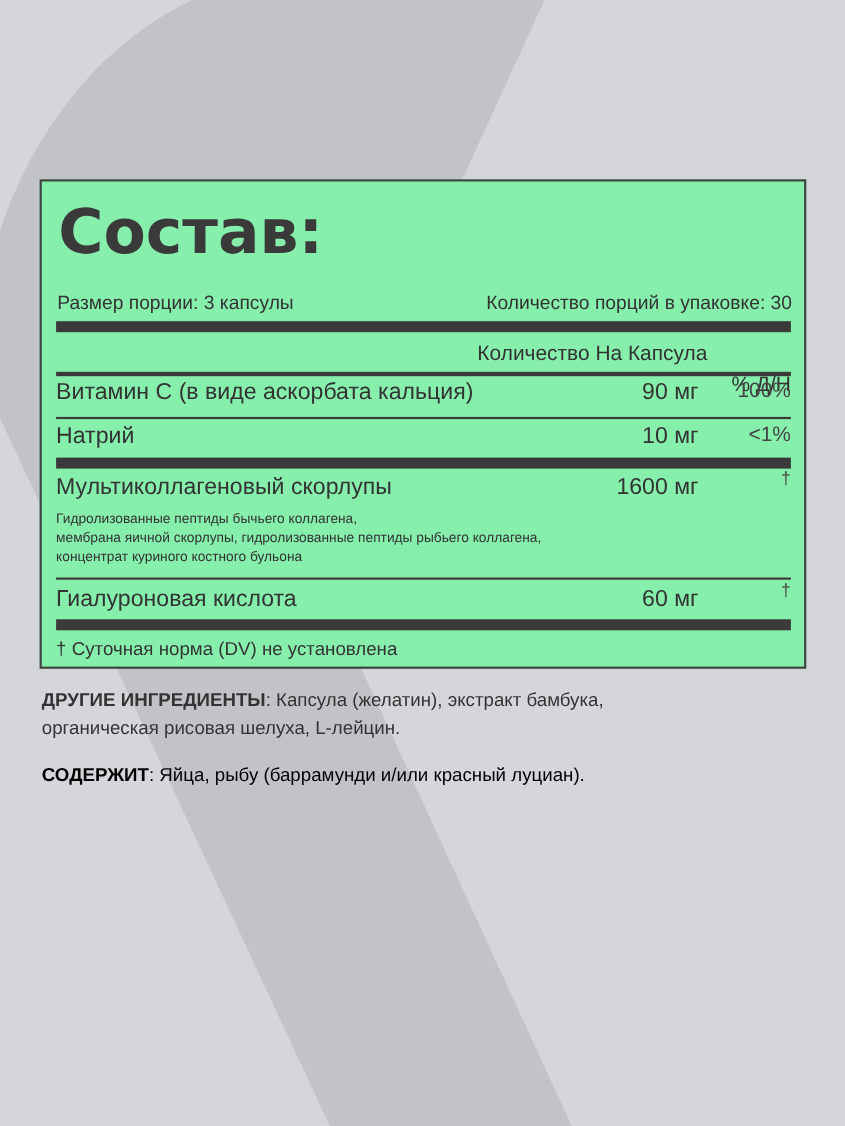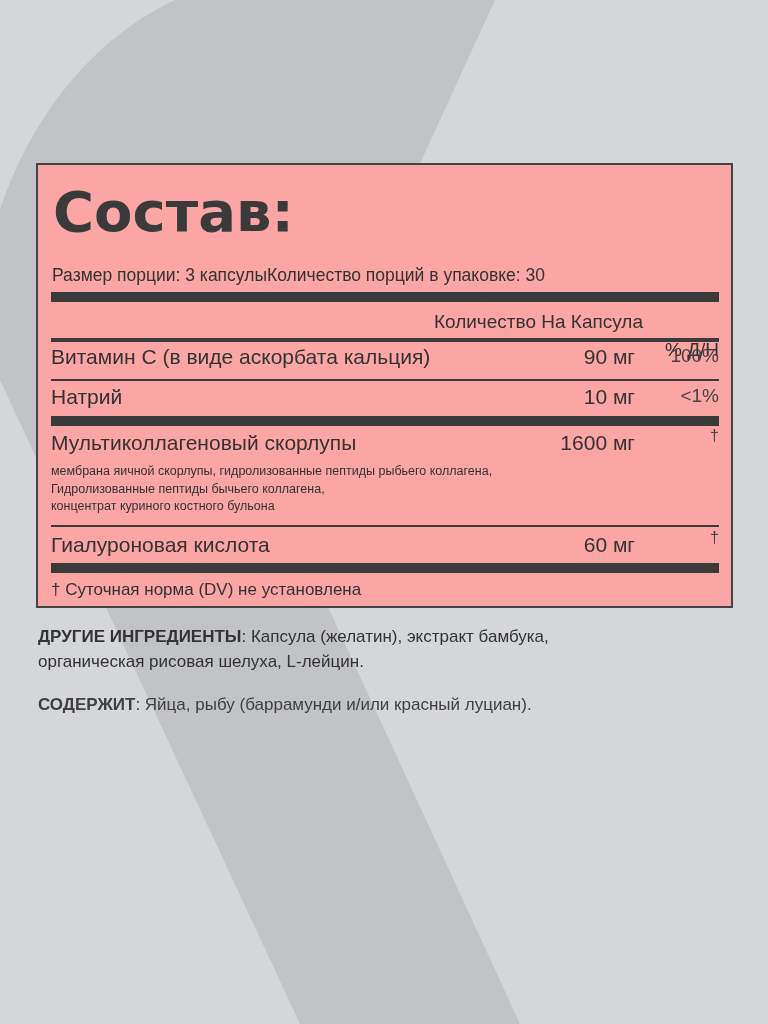--- a/index.html
+++ b/index.html
@@ -5,30 +5,30 @@
   html, body { margin: 0; padding: 0; }
   body {
     width: 768px; height: 1024px; position: relative; overflow: hidden;
     background: #d5d6da;
     font-family: "Liberation Sans", "DejaVu Sans", sans-serif;
     color: #333;
   }
   .bg-shape { position: absolute; left: 0; top: 0; width: 768px; height: 1024px; }
   .panel {
     position: absolute; left: 36px; top: 163px; width: 693px; height: 441px;
-    background: #fca5a5; border: 2px solid #444;
+    background: #86efac; border: 2px solid #444;
   }
   .title {
     position: absolute; left: 15px; top: 14px;
     font-size: 56px; font-weight: bold; color: #3a3a3a; letter-spacing: 0px;
     font-family: "DejaVu Sans", sans-serif;
   }
   .serving-row {
     position: absolute; left: 14px; top: 100px; width: 668px;
-    display: flex; justify-content: flex-start;
+    display: flex; justify-content: space-between;
     font-size: 17.5px; color: #333;
   }
   .bar-thick { position: absolute; left: 13px; width: 668px; height: 10px; background: #3a3a3a; }
   .line-med  { position: absolute; left: 13px; width: 668px; height: 4px;  background: #3a3a3a; }
   .line-thin { position: absolute; left: 13px; width: 668px; height: 2px;  background: #3a3a3a; }
   .hdr {
     position: absolute; top: 146px; left: 13px; width: 668px; height: 26px;
     font-size: 19px; color: #333;
   }
   .hdr .amt-h { position: absolute; right: 76px; top: 0; }
@@ -42,21 +42,21 @@
     position: absolute; left: 13px; top: 273px; font-size: 12.5px; line-height: 17.5px; color: #333;
   }
   .footnote { position: absolute; left: 13px; top: 415px; font-size: 17px; color: #333; }
   .other {
     position: absolute; left: 38px; top: 624px; width: 690px;
     font-size: 17px; line-height: 25px; color: #333;
   }
   .other b { font-weight: bold; color: #333; }
   .contains {
     position: absolute; left: 38px; top: 692px; width: 700px;
-    font-size: 17px; line-height: 25px; color: #404040;
+    font-size: 17px; line-height: 25px; color: #000000;
   }
 </style>
 </head>
 <body>
 
 <svg class="bg-shape" viewBox="0 0 768 1024" xmlns="http://www.w3.org/2000/svg">
   <path d="M175 0 L495 0 L385 240 L300 420 L265 470 L520 1024 L300 1024 L0 380 L0 210 C30 120 90 40 175 0 Z" fill="#c2c3c7"></path>
 </svg>
 
 <div class="panel">
@@ -91,22 +91,22 @@
   </div>
 
   <div class="bar-thick" style="top:251px"></div>
 
   <div class="row" style="top:266px">
     <span class="name">Мультиколлагеновый скорлупы</span>
     <span class="amt">1600 мг</span>
     <span class="dv dagger">†</span>
   </div>
   <div class="sub" style="top:298px">
+    <div>Гидролизованные пептиды бычьего коллагена,</div>
     <div>мембрана яичной скорлупы, гидролизованные пептиды рыбьего коллагена,</div>
-    <div>Гидролизованные пептиды бычьего коллагена,</div>
     <div>концентрат куриного костного бульона</div>
   </div>
 
   <div class="line-thin" style="top:360px"></div>
 
   <div class="row" style="top:368px">
     <span class="name">Гиалуроновая кислота</span>
     <span class="amt">60 мг</span>
     <span class="dv dagger">†</span>
   </div>

